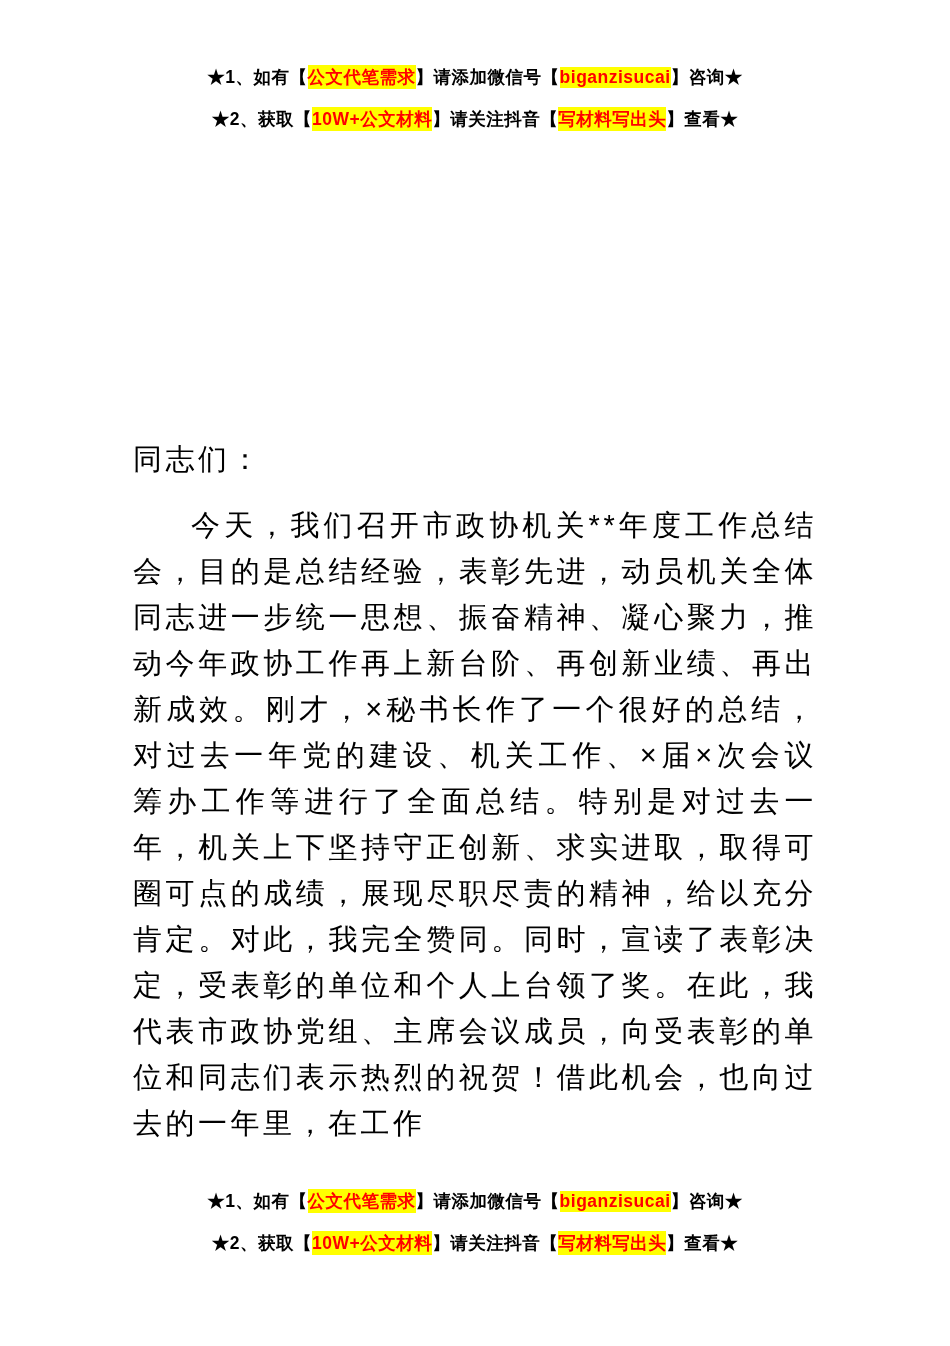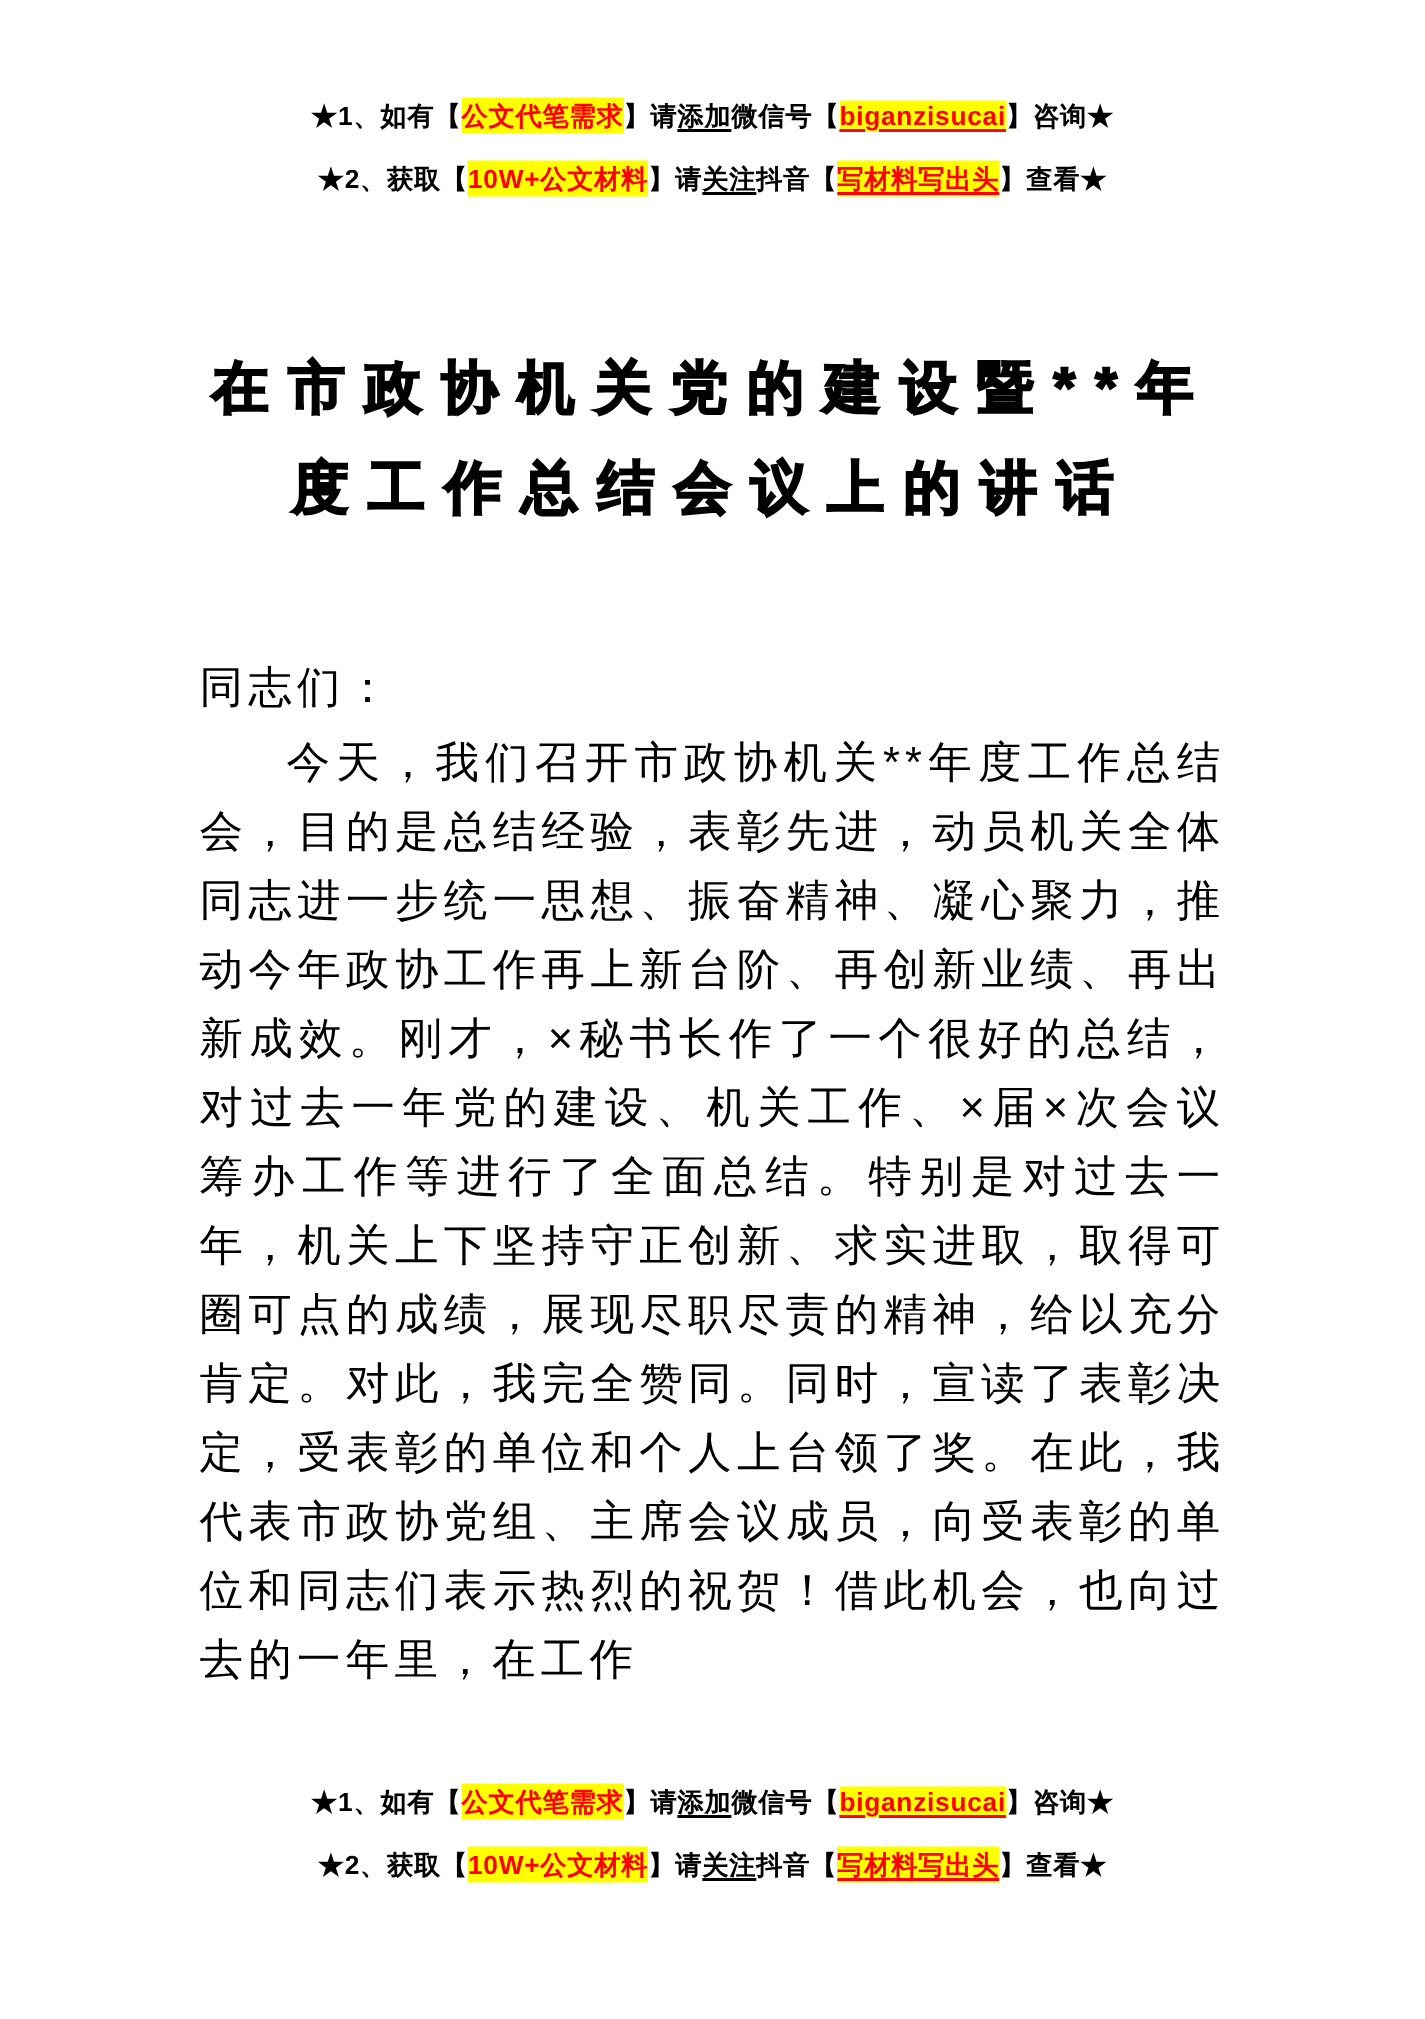--- a/index.html
+++ b/index.html
@@ -31,21 +31,20 @@
   }
   .seg { display: inline-block; }
   .seg.highlight,
   .seg.highlight-underline {
     background: var(--hl-bg, #ffff00);
     color: var(--hl-text, #ff0000);
     text-align: right;
   }
   .seg.underline,
   .seg.highlight-underline {
-    text-decoration: underline;
     text-decoration-thickness: 1.5px;
     text-underline-offset: 3px;
   }
 
   
   .doc-title {
     position: absolute;
     top: 226px;
     left: 110px;
     right: 110px;
@@ -62,40 +61,36 @@
   .body-text {
     position: absolute;
     top: 436px;
     left: 133px;
     width: 684px;
     font-size: 29px;
     line-height: 46px;
     letter-spacing: 3.5px;
     font-weight: 400;
   }
-  .salutation { margin-bottom: 4px; }
+  .salutation { margin-bottom: 20px; }
   .paragraph {
     text-indent: 2em;
     text-align: justify;
   }
 </style>
 </head>
 <body>
 
 <div class="page">
 
   <div class="ad-banner header">
       <div class="ad-line"><span class="seg plain">★1、如有【</span><span class="seg highlight">公文代笔需求</span><span class="seg plain">】请</span><span class="seg underline">添加</span><span class="seg plain">微信号【</span><span class="seg highlight-underline">biganzisucai</span><span class="seg plain">】咨询★</span></div>
       <div class="ad-line"><span class="seg plain">★2、获取【</span><span class="seg highlight">10W+公文材料</span><span class="seg plain">】请</span><span class="seg underline">关注</span><span class="seg plain">抖音【</span><span class="seg highlight-underline">写材料写出头</span><span class="seg plain">】查看★</span></div>
     </div>
 
-  <div class="doc-title">
-    <div class="t-line">在市政协机关党的建设暨**年</div>
-    <div class="t-line">度工作总结会议上的讲话</div>
-  </div>
 
   <div class="body-text">
     <div class="salutation">同志们：</div>
     <div class="paragraph">今天，我们召开市政协机关**年度工作总结会，目的是总结经验，表彰先进，动员机关全体同志进一步统一思想、振奋精神、凝心聚力，推动今年政协工作再上新台阶、再创新业绩、再出新成效。刚才，×秘书长作了一个很好的总结，对过去一年党的建设、机关工作、×届×次会议筹办工作等进行了全面总结。特别是对过去一年，机关上下坚持守正创新、求实进取，取得可圈可点的成绩，展现尽职尽责的精神，给以充分肯定。对此，我完全赞同。同时，宣读了表彰决定，受表彰的单位和个人上台领了奖。在此，我代表市政协党组、主席会议成员，向受表彰的单位和同志们表示热烈的祝贺！借此机会，也向过去的一年里，在工作</div>
   </div>
 
   <div class="ad-banner footer">
       <div class="ad-line"><span class="seg plain">★1、如有【</span><span class="seg highlight">公文代笔需求</span><span class="seg plain">】请</span><span class="seg underline">添加</span><span class="seg plain">微信号【</span><span class="seg highlight-underline">biganzisucai</span><span class="seg plain">】咨询★</span></div>
       <div class="ad-line"><span class="seg plain">★2、获取【</span><span class="seg highlight">10W+公文材料</span><span class="seg plain">】请</span><span class="seg underline">关注</span><span class="seg plain">抖音【</span><span class="seg highlight-underline">写材料写出头</span><span class="seg plain">】查看★</span></div>
     </div>

